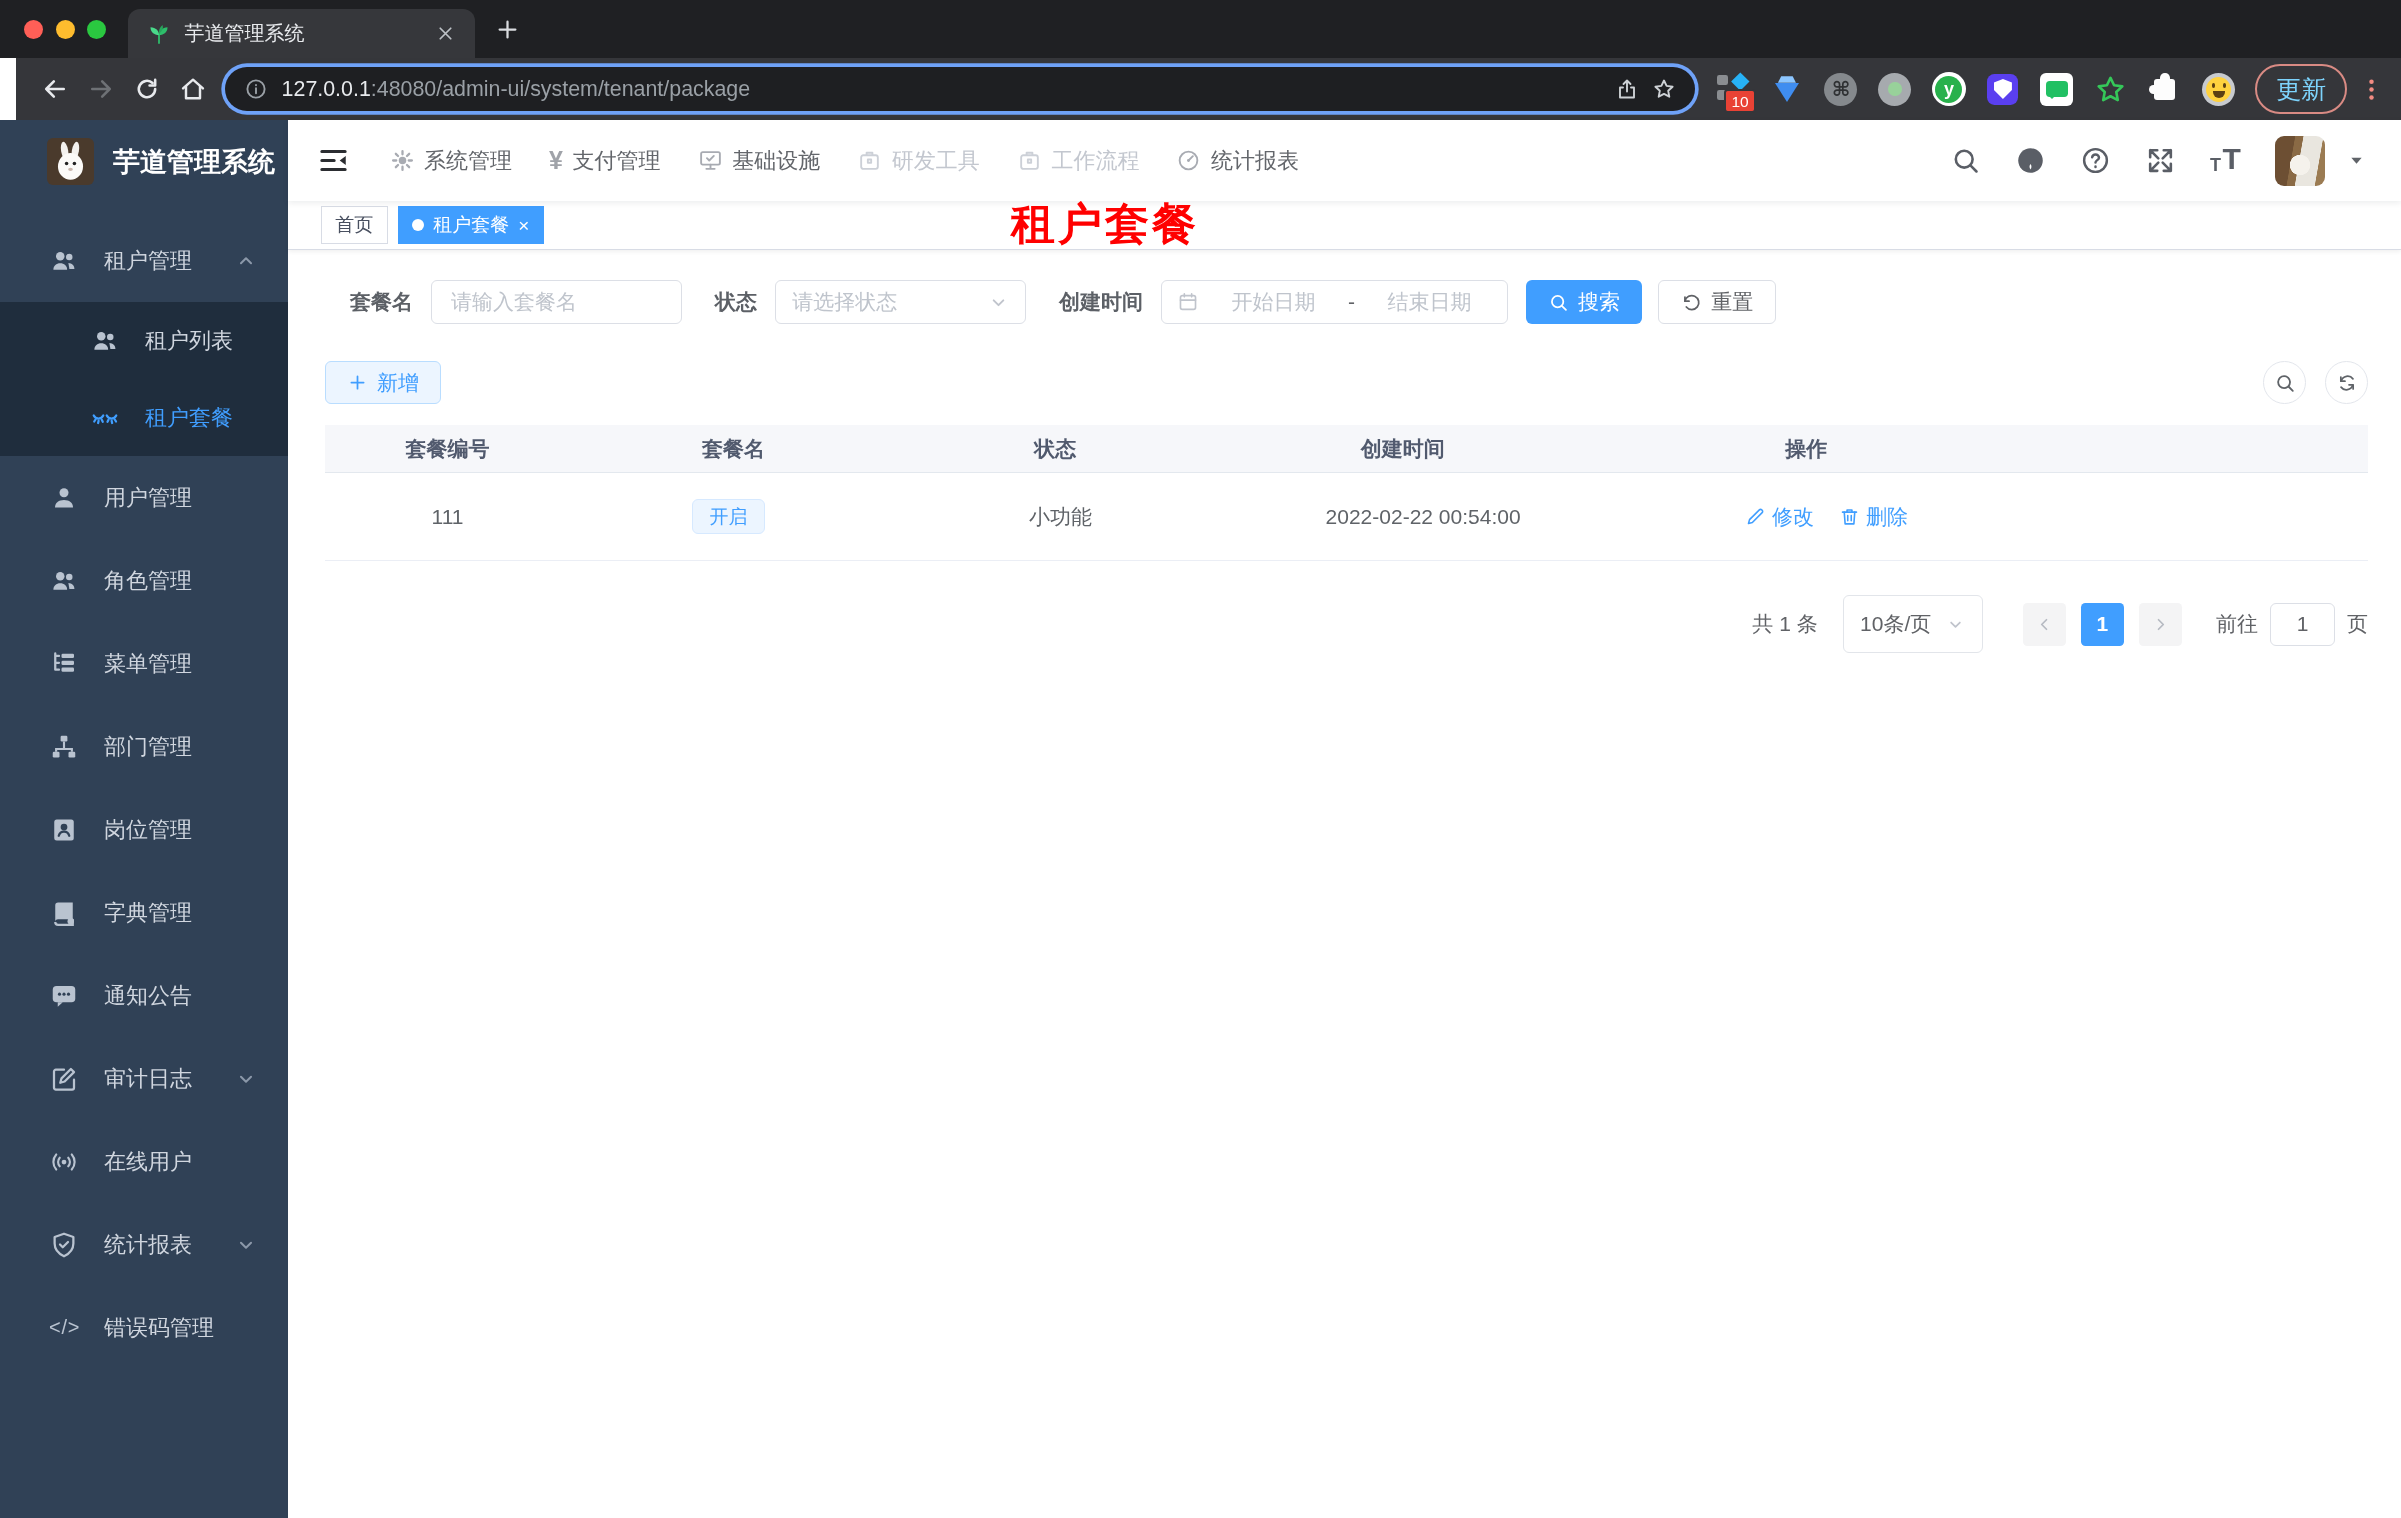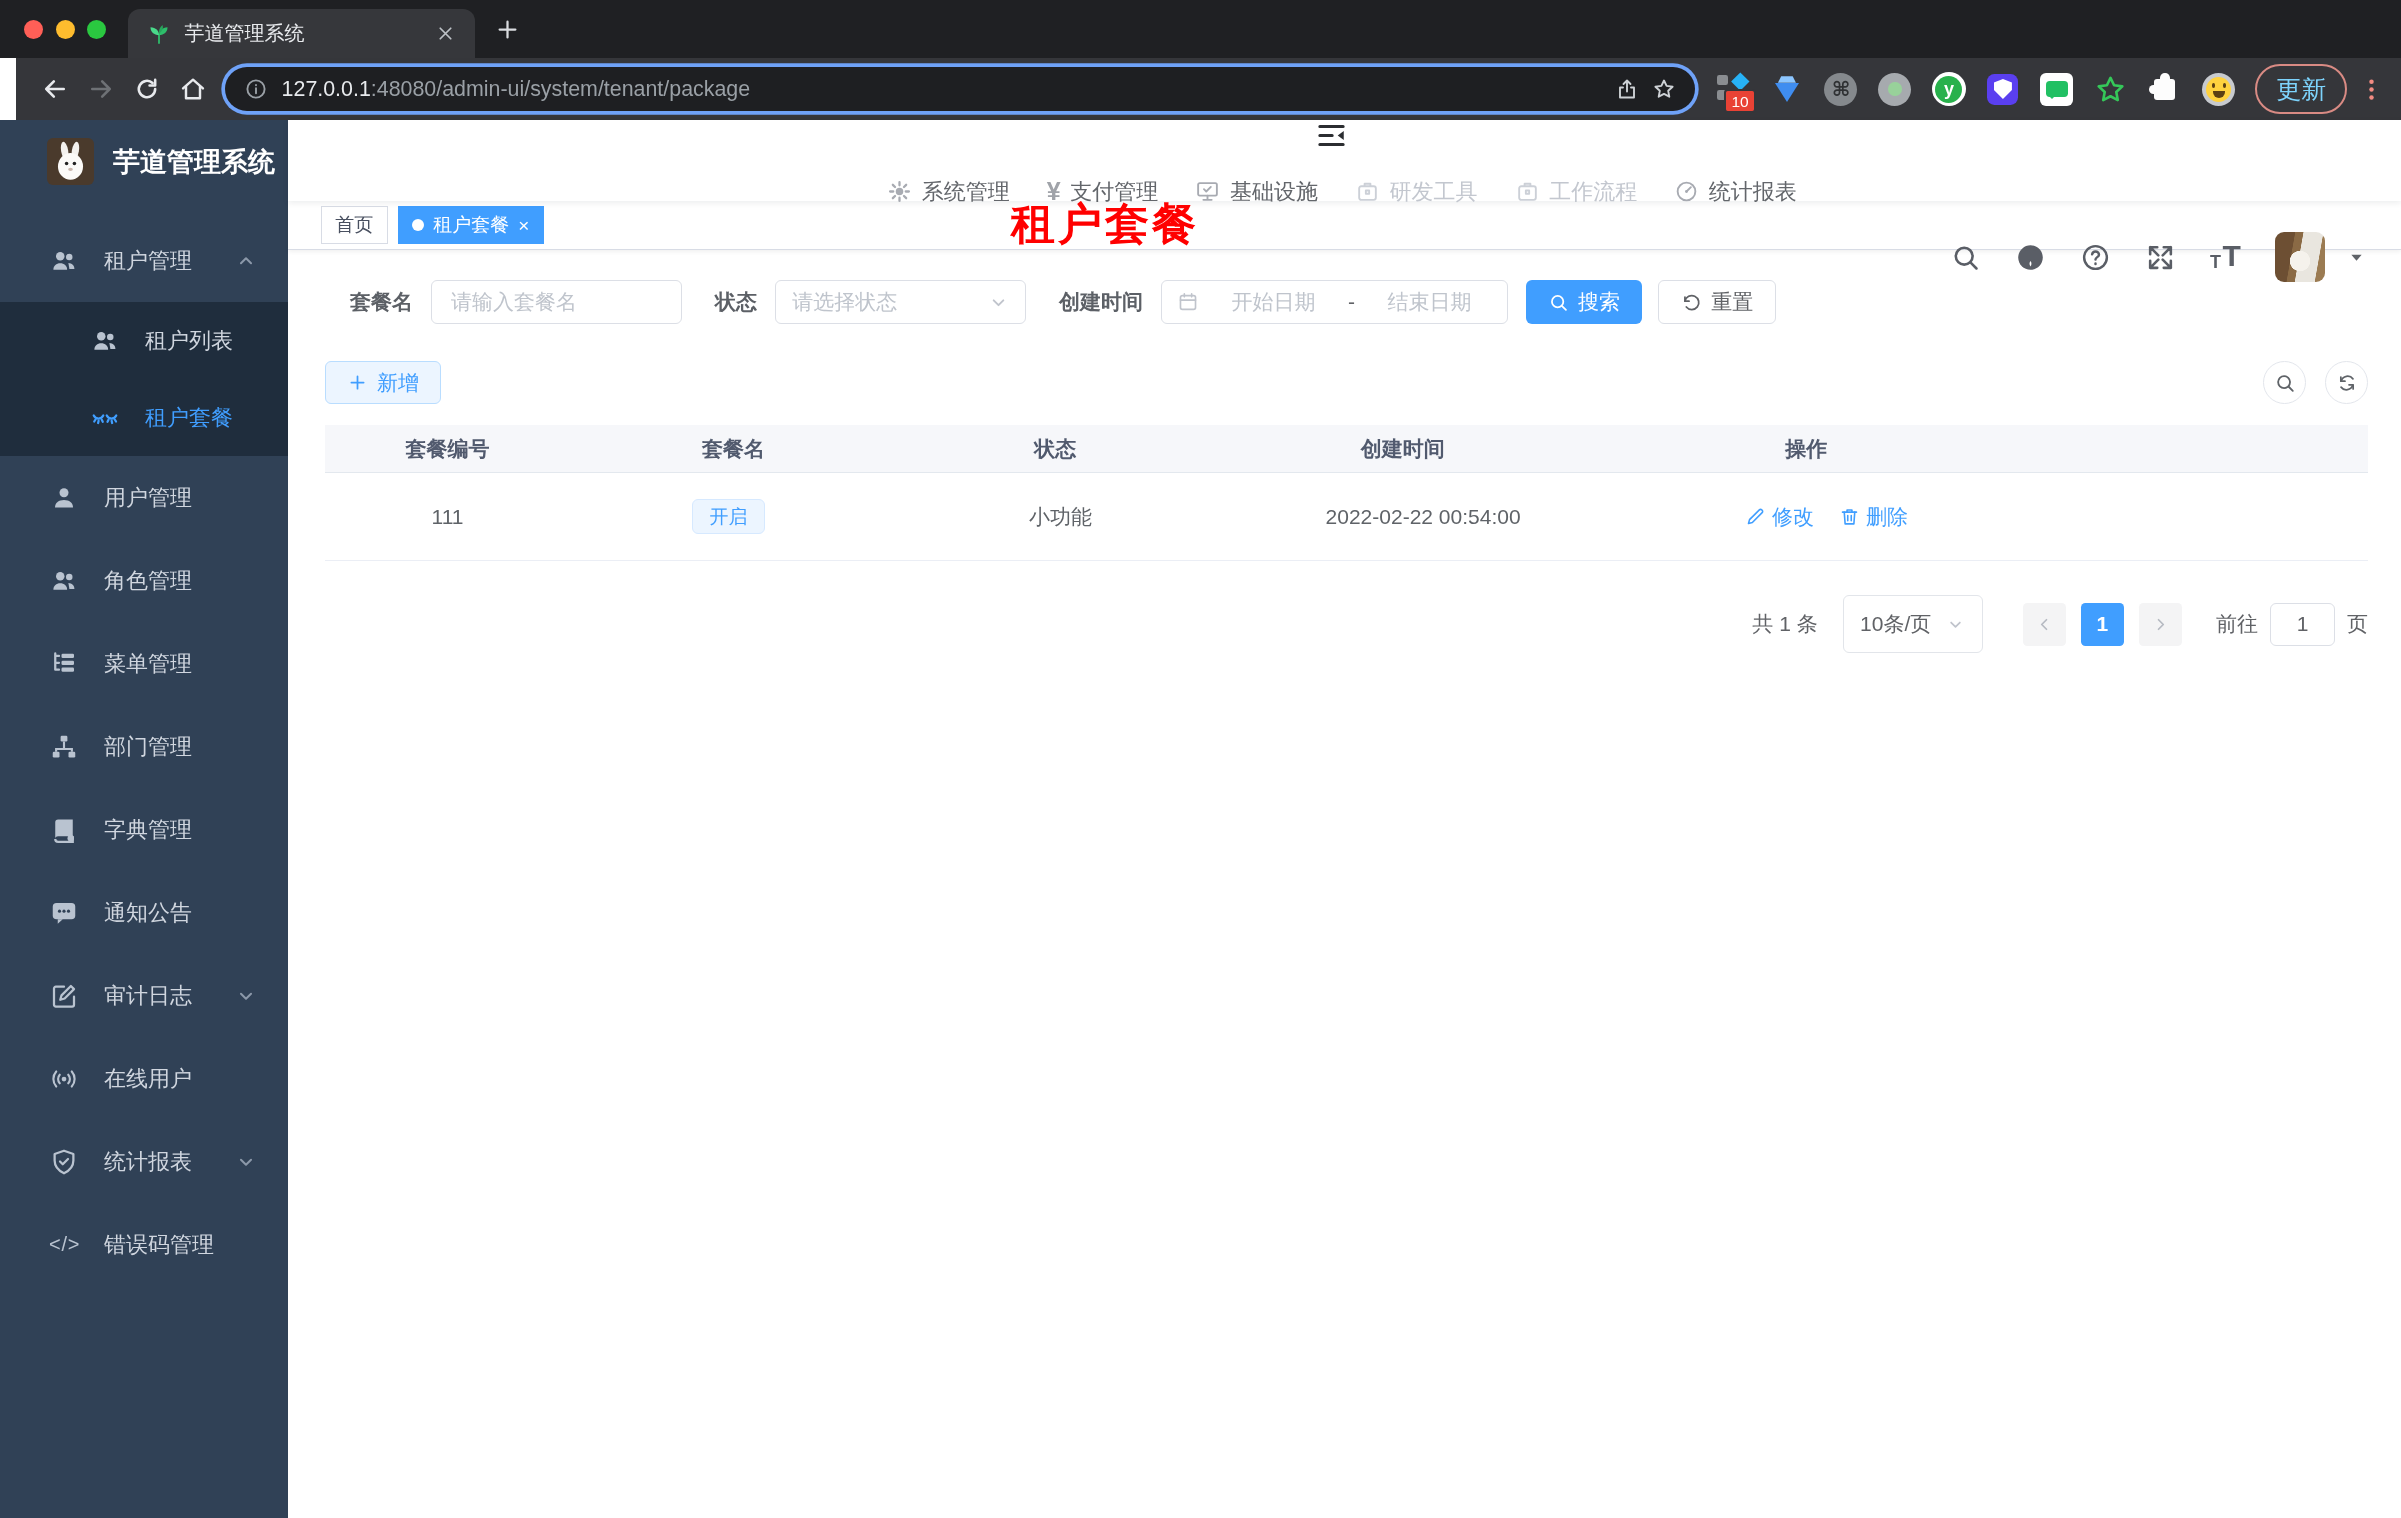--- a/index.html
+++ b/index.html
@@ -76,21 +76,21 @@
   .submenu { background:#1f2d3d; }
   .submenu .sitem { height:77px; padding-left:90px; }
   .sitem.active { color:#409eff; }
   .sitem.active svg { color:#409eff; }
   .code-glyph { font-size:20px; letter-spacing:0.7px; color:#b9c3d0; width:30px; text-align:center; flex-shrink:0;}
 
   .main { flex:1; display:flex; flex-direction:column; background:#fff; min-width:0; }
 
   
   .navbar { height:81px; background:#fff; display:flex; align-items:center; padding:0 35px 0 30px;
-            box-shadow:0 1.5px 6px rgba(0,21,41,.08); position:relative; z-index:3;flex-direction:column; }
+            box-shadow:0 1.5px 6px rgba(0,21,41,.08); position:relative; z-index:3; }
   .hamburger { width:31px; height:31px; color:#2b2d31; margin-right:22px; flex-shrink:0;}
   .topmenu { display:flex; align-items:center; }
   .tm { display:flex; align-items:center; gap:9.6px; padding:0 18.5px; font-size:22px; color:#63666b; height:81px; }
   .tm svg { width:25px; height:25px; color:#a8abb2; }
   .tm .yen { font-size:25px; color:#a0a3a9; font-weight:bold; }
   .tm.muted { color:#c3c7cf; }
   .tm.muted svg { color:#ccd0d7; }
   .nav-right { margin-left:auto; display:flex; align-items:center; gap:34px; }
   .nav-right .hic { width:31px; height:31px; color:#5a5e66; }
   .avatar { width:50px; height:50px; border-radius:9px; flex-shrink:0;
@@ -527,20 +527,26 @@
           <span>菜单管理</span>
         </div>
         <div class="sitem">
           <svg viewBox="0 0 40 40" width="30" height="30">
               <use href="#i-org"></use>
             </svg>
           <span>部门管理</span>
         </div>
         <div class="sitem">
           <svg viewBox="0 0 40 40" width="30" height="30">
+              <use href="#i-badge"></use>
+            </svg>
+          <span>岗位管理</span>
+        </div>
+        <div class="sitem">
+          <svg viewBox="0 0 40 40" width="30" height="30">
               <use href="#i-book"></use>
             </svg>
           <span>字典管理</span>
         </div>
         <div class="sitem">
           <svg viewBox="0 0 40 40" width="30" height="30">
               <use href="#i-msg"></use>
             </svg>
           <span>通知公告</span>
         </div>

